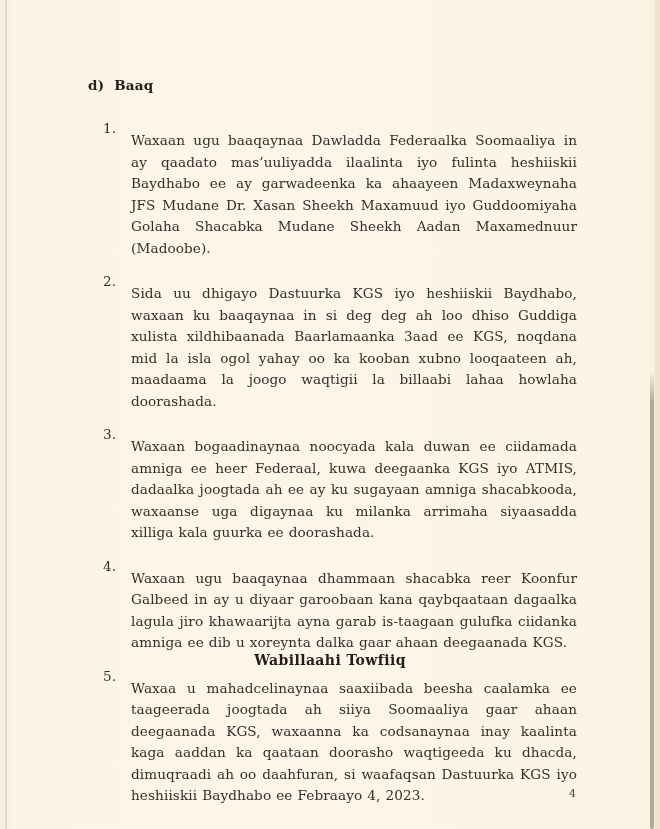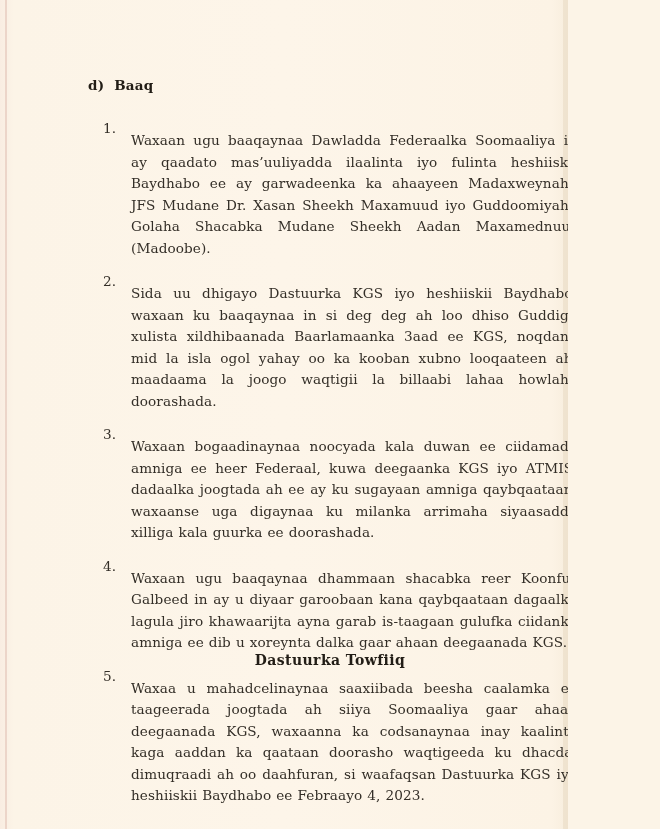--- a/index.html
+++ b/index.html
@@ -4,21 +4,21 @@
 <style>
   html, body { margin: 0; padding: 0; }
   body {
     width: 660px; height: 829px;
     font-family: "DejaVu Serif", "Liberation Serif", serif;
     color: #332e27;
     background: #fcf4e7;
   }
   .page {
     position: relative;
-    width: 568px; height: 829px;
+    width: 660px; height: 829px;
     overflow: hidden;
     background: linear-gradient(90deg, #f9ede2 0px, #fcf4e7 14px, #fdf5e9 50%, #fcf3e5 calc(100% - 16px), #f7eddd 100%);
   }
   .edge-left {
     position: absolute; left: 5px; top: 0; bottom: 0; width: 2px;
     background: rgba(214, 168, 158, 0.38);
   }
   .edge-right {
     position: absolute; right: 0; top: 0; bottom: 0; width: 5px;
     background: rgba(228, 212, 188, 0.45);
@@ -70,29 +70,29 @@
     <div class="item">
       <span class="num">1.</span>
       <p class="txt">Waxaan ugu baaqaynaa Dawladda Federaalka Soomaaliya in ay qaadato mas’uuliyadda ilaalinta iyo fulinta heshiiskii Baydhabo ee ay garwadeenka ka ahaayeen Madaxweynaha JFS Mudane Dr. Xasan Sheekh Maxamuud iyo Guddoomiyaha Golaha Shacabka Mudane Sheekh Aadan Maxamednuur (Madoobe).</p>
     </div>
     <div class="item">
       <span class="num">2.</span>
       <p class="txt">Sida uu dhigayo Dastuurka KGS iyo heshiiskii Baydhabo, waxaan ku baaqaynaa in si deg deg ah loo dhiso Guddiga xulista xildhibaanada Baarlamaanka 3aad ee KGS, noqdana mid la isla ogol yahay oo ka kooban xubno looqaateen ah, maadaama la joogo waqtigii la billaabi lahaa howlaha doorashada.</p>
     </div>
     <div class="item">
       <span class="num">3.</span>
-      <p class="txt">Waxaan bogaadinaynaa noocyada kala duwan ee ciidamada amniga ee heer Federaal, kuwa deegaanka KGS iyo ATMIS, dadaalka joogtada ah ee ay ku sugayaan amniga qaybqaataan, waxaanse uga digaynaa ku milanka arrimaha siyaasadda xilliga kala guurka ee doorashada.</p>
+      <p class="txt">Waxaan bogaadinaynaa noocyada kala duwan ee ciidamada amniga ee heer Federaal, kuwa deegaanka KGS iyo ATMIS, dadaalka joogtada ah ee ay ku sugayaan amniga shacabkooda, waxaanse uga digaynaa ku milanka arrimaha siyaasadda xilliga kala guurka ee doorashada.</p>
     </div>
     <div class="item">
       <span class="num">4.</span>
       <p class="txt">Waxaan ugu baaqaynaa dhammaan shacabka reer Koonfur Galbeed in ay u diyaar garoobaan kana qaybqaataan dagaalka lagula jiro khawaarijta ayna garab is-taagaan gulufka ciidanka amniga ee dib u xoreynta dalka gaar ahaan deegaanada KGS.</p>
     </div>
     <div class="item">
       <span class="num">5.</span>
       <p class="txt">Waxaa u mahadcelinaynaa saaxiibada beesha caalamka ee taageerada joogtada ah siiya Soomaaliya gaar ahaan deegaanada KGS, waxaanna ka codsanaynaa inay kaalinta kaga aaddan ka qaataan doorasho waqtigeeda ku dhacda, dimuqraadi ah oo daahfuran, si waafaqsan Dastuurka KGS iyo heshiiskii Baydhabo ee Febraayo 4, 2023.</p>
     </div>
   </div>
 
-  <div class="closing">Dastuurka Towfiiq</div>
+  <div class="closing">Wabillaahi Towfiiq</div>
 
   <div class="pagenum">4</div>
 
 </div>
 
 </body></html>

